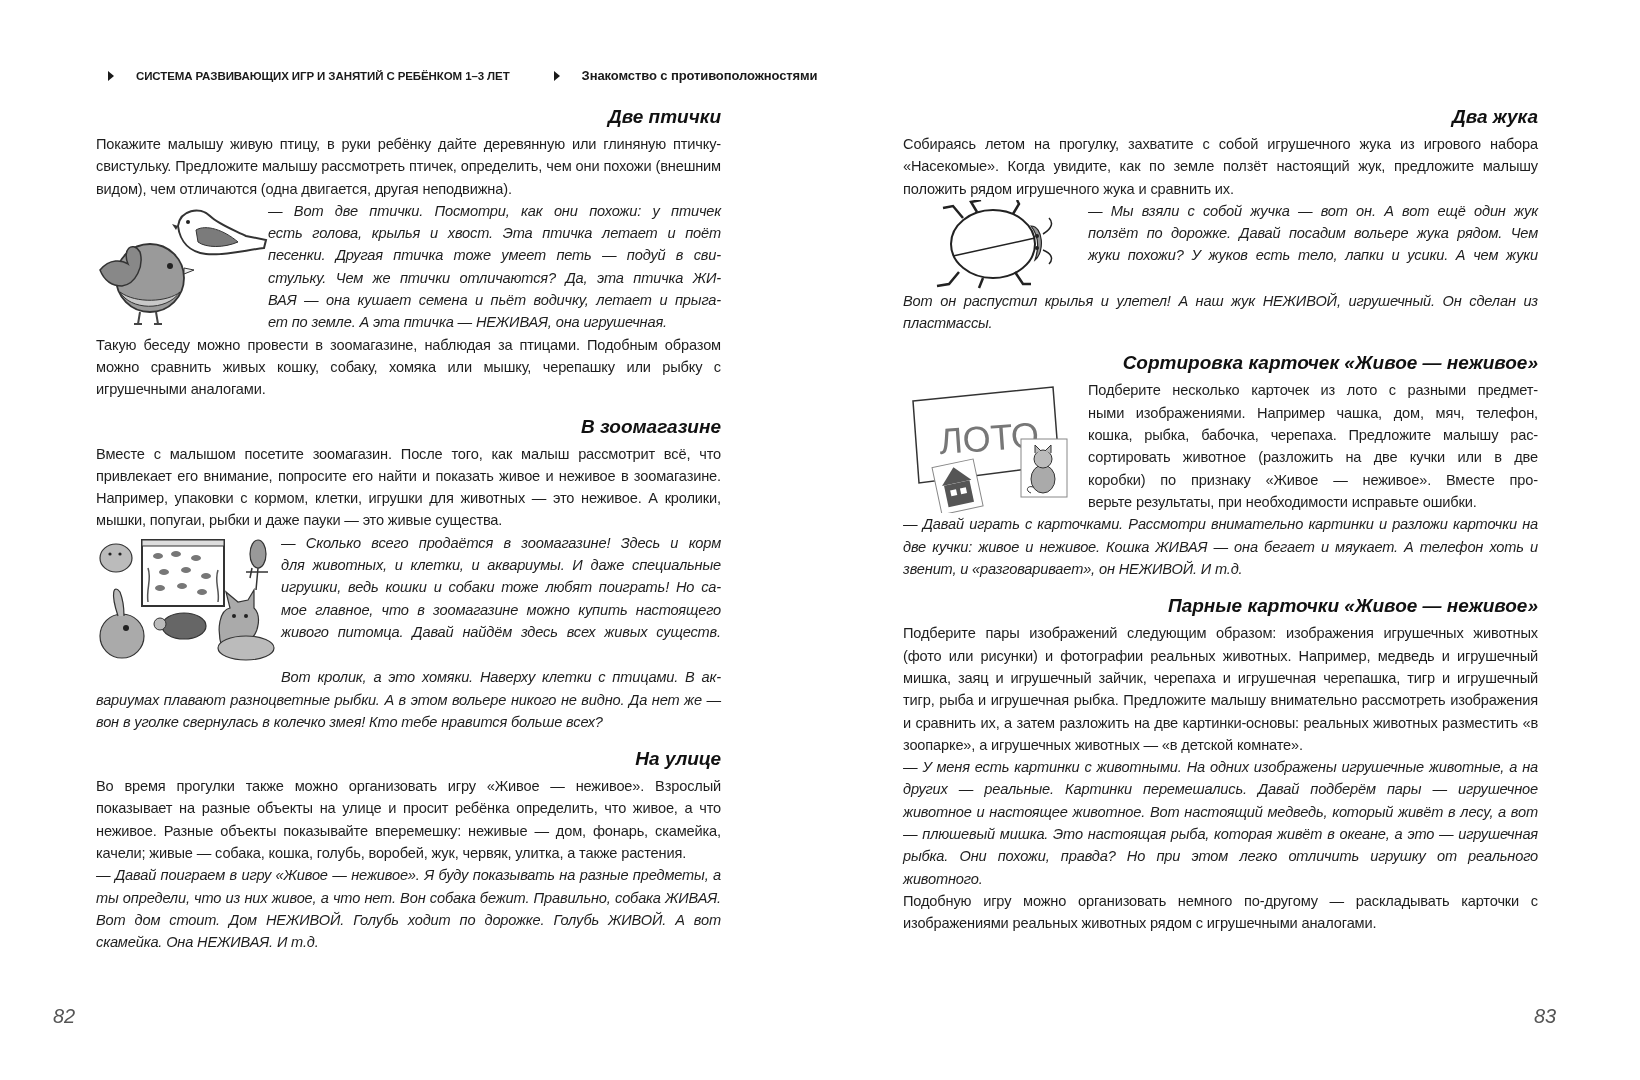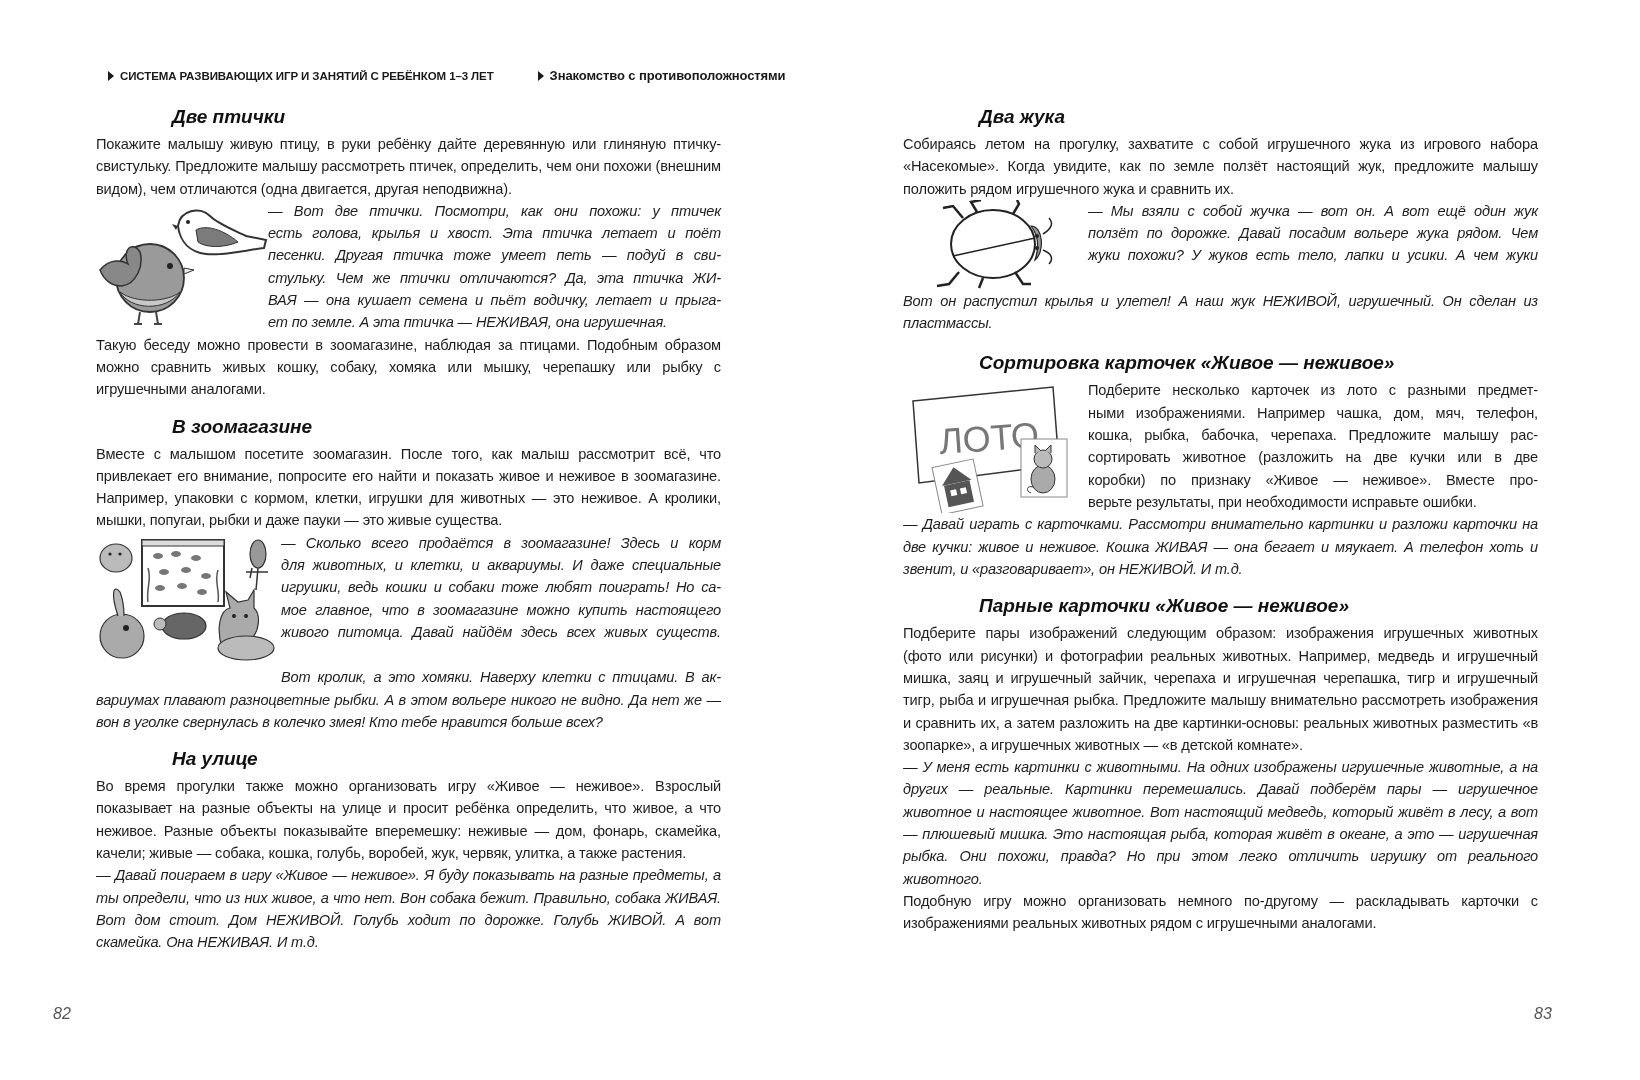--- a/index.html
+++ b/index.html
@@ -6,43 +6,43 @@
   html, body { width: 1640px; height: 1080px; background: #ffffff; overflow: hidden; }
   body { font-family: "Liberation Sans", sans-serif; color: #1c1c1c; position: relative; }
 
   .spread { position: absolute; inset: 0; }
   .page { position: absolute; top: 0; height: 1080px; }
   .page-left { left: 0; width: 820px; }
   .page-right { left: 820px; width: 820px; }
 
   .running-header { position: absolute; top: 68px; left: 84px; display: flex; align-items: center; gap: 20px;
     font-family: "Liberation Sans", sans-serif; font-size: 11.5px; font-weight: bold; color: #1a1a1a; letter-spacing: -0.1px; }
-  .rh-item { display: flex; align-items: center; gap: 6px; padding-left: 24px; }
+  .rh-item { display: flex; align-items: center; gap: 22px; padding-left: 24px; }
   .rh-tri { width: 0; height: 0; border-top: 5px solid transparent; border-bottom: 5px solid transparent; border-left: 6px solid #1a1a1a; }
   .rh-sub { font-weight: bold; font-size: 13px; }
 
   .col { position: absolute; top: 100px; width: 625px; }
   .page-left .col { left: 96px; }
   .page-right .col { left: 83px; width: 635px; }
 
   h2.sec { font-family: "Liberation Sans", sans-serif; font-style: italic; font-weight: bold; font-size: 19px;
-    color: #111; margin-left: 76px; height: 33px; line-height: 33px; }
+    color: #111; margin-left: 76px; height: 33px; line-height: 33px; text-align: right; }
   .page-right h2.sec { margin-left: 76px; }
 
   p.body { font-size: 14.6px; line-height: 22.3px; text-align: justify; color: #1e1e1e; letter-spacing: -0.15px; }
   p.it { font-style: italic; }
   .gap { height: 9px; }
   .gap-lg { height: 12px; }
 
   .figrow { display: flex; }
   .figrow .fig { flex: 0 0 auto; position: relative; }
   .figrow .txt { flex: 1; }
 
   .page-num { position: absolute; top: 1005px; font-family: "Liberation Sans", sans-serif; font-style: italic;
-    font-size: 16px; color: #555; }
+    font-size: 20px; color: #555; }
   .page-left .page-num { left: 53px; }
   .page-right .page-num { left: 1534px; left: 714px; }
 
   svg { display: block; }
 </style>
 </head>
 <body>
 
 <div class="spread">
 

